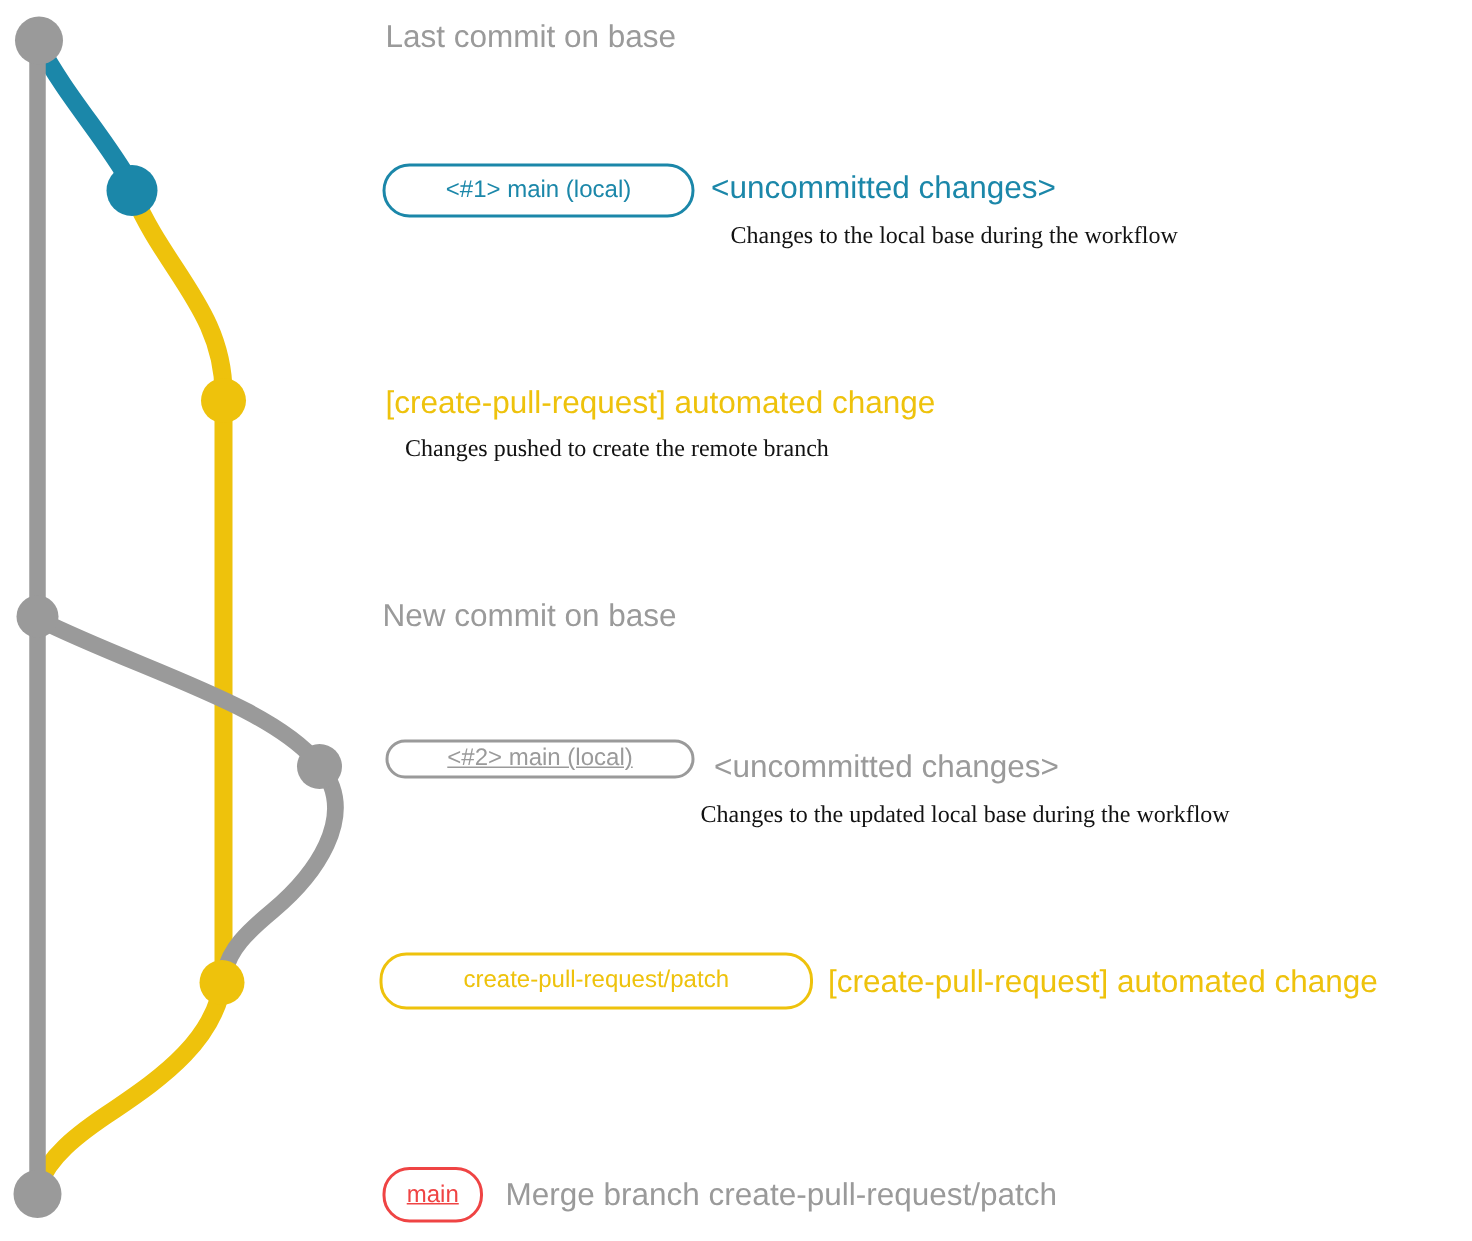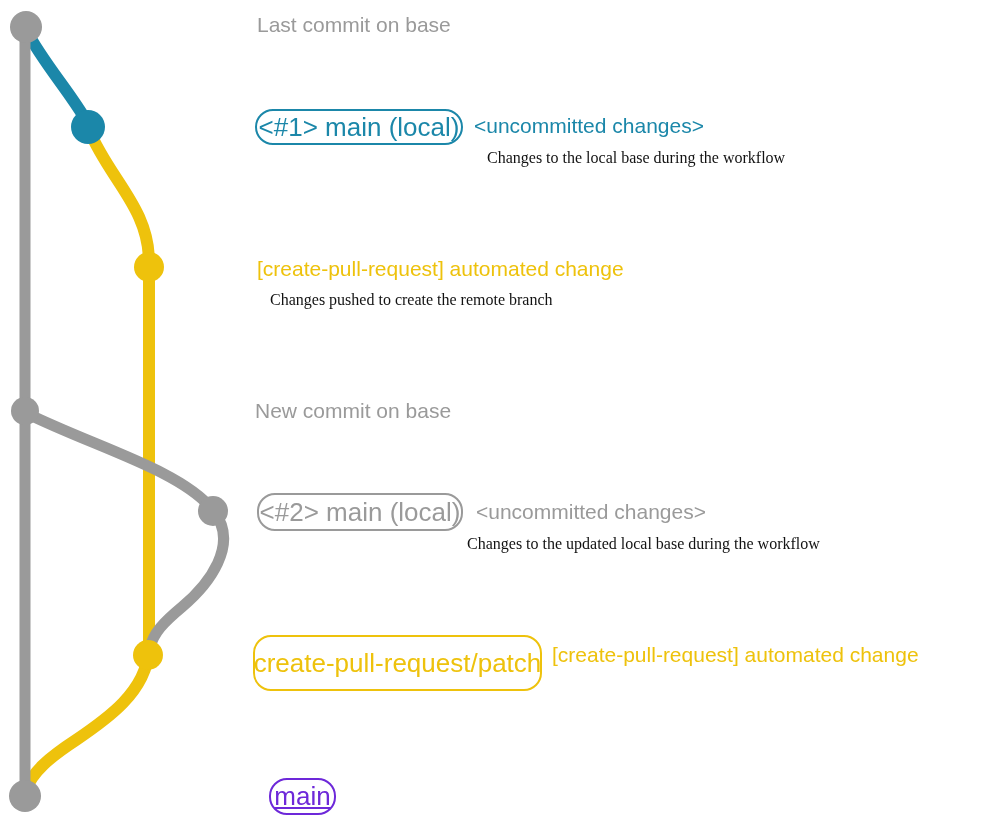--- a/index.html
+++ b/index.html
@@ -15,21 +15,21 @@
   .serif{
     font-family:"Liberation Serif", serif;
     font-size:16px;
     line-height:24px;
   }
   .badge{
     position:absolute;
     display:flex;align-items:center;justify-content:center;
     border:2px solid currentColor;
     border-radius:18px;
-    font-size:26px;
+    font-size:16px;
     white-space:nowrap;
     box-sizing:border-box;
     background:#ffffff;
   }
 </style>
 </head>
 <body>
 
 <div class="canvas">
 
@@ -56,22 +56,23 @@
 
   <div class="badge" style="left: 255px; top: 109px; width: 208px; height: 36px; color: rgb(27, 135, 169);">&lt;#1&gt; main (local)</div>
   <div class="txt" style="left: 474px; top: 114px; color: rgb(27, 135, 169);">&lt;uncommitted changes&gt;</div>
   <div class="txt serif" style="left: 487px; top: 146px; color: rgb(18, 18, 18);">Changes to the local base during the workflow</div>
 
   <div class="txt" style="left: 257px; top: 257px; color: rgb(238, 194, 12);">[create-pull-request] automated change</div>
   <div class="txt" style="left: 255px; top: 399px; color: rgb(154, 154, 154);">New commit on base</div>
 
   <div class="txt serif" style="left: 270px; top: 288px; color: rgb(18, 18, 18);">Changes pushed to create the remote branch</div>
 
-  <div class="badge" style="left: 257px; top: 493px; width: 206px; height: 38px; color: rgb(154, 154, 154);">&lt;#2&gt; main (local)</div>
+  <div class="badge" style="left: 257px; top: 493px; width: 206px; height: 26px; color: rgb(154, 154, 154); text-decoration: underline;">&lt;#2&gt; main (local)</div>
   <div class="txt" style="left: 476px; top: 500px; color: rgb(154, 154, 154);">&lt;uncommitted changes&gt;</div>
   <div class="txt serif" style="left: 467px; top: 532px; color: rgb(18, 18, 18);">Changes to the updated local base during the workflow</div>
 
-  <div class="badge" style="left: 253px; top: 635px; width: 289px; height: 56px; color: rgb(238, 194, 12);">create-pull-request/patch</div>
+  <div class="badge" style="left: 253px; top: 635px; width: 289px; height: 38px; color: rgb(238, 194, 12);">create-pull-request/patch</div>
   <div class="txt" style="left: 552px; top: 643px; color: rgb(238, 194, 12);">[create-pull-request] automated change</div>
 
-  <div class="badge" style="left: 269px; top: 778px; width: 67px; height: 37px; color: #6d28d9; text-decoration: underline;">main</div>
+  <div class="badge" style="left: 255px; top: 778px; width: 67px; height: 37px; color: #ef4444; text-decoration: underline;">main</div>
+  <div class="txt" style="left: 337px; top: 785px; color: rgb(154, 154, 154);">Merge branch create-pull-request/patch</div>
 
 </div>
 
 </body></html>

